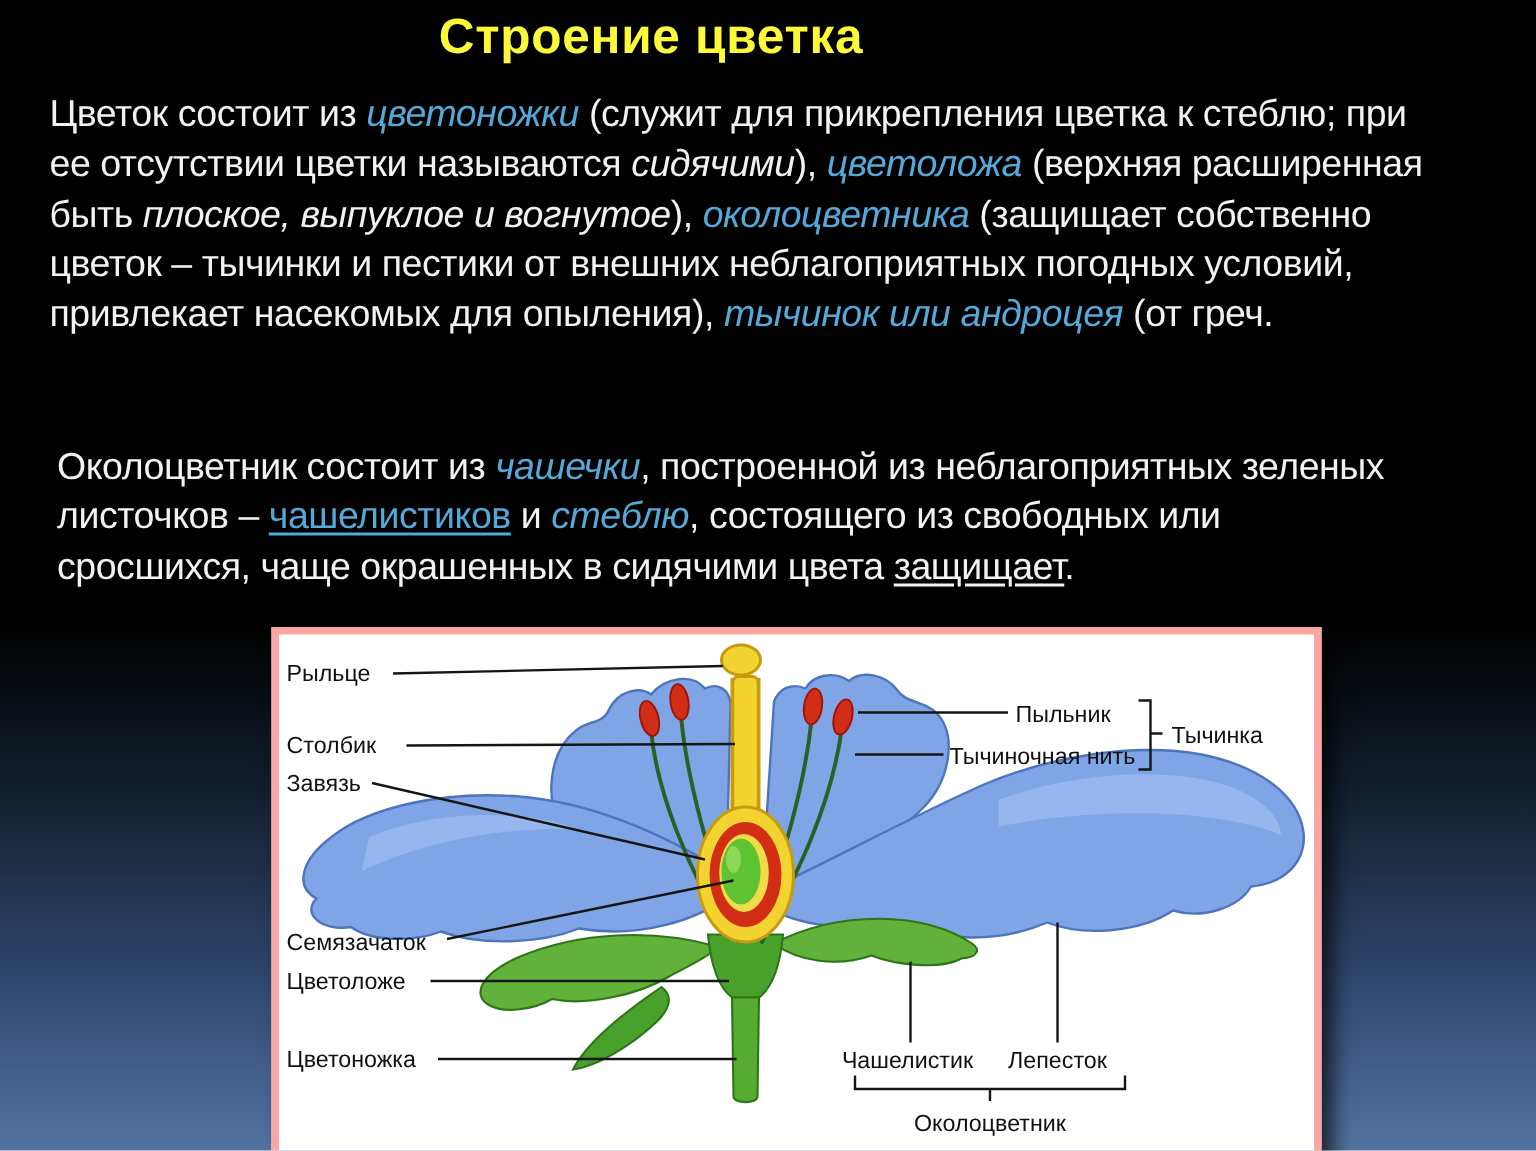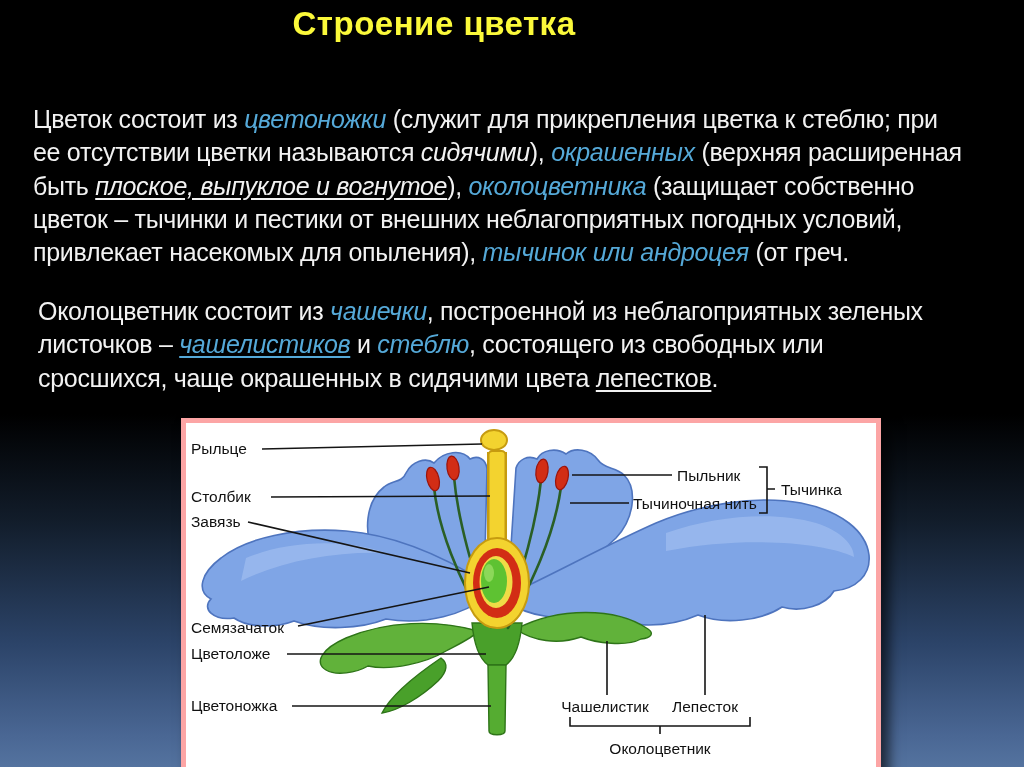--- a/index.html
+++ b/index.html
@@ -7,28 +7,28 @@
     width:1024px;height:767px;overflow:hidden;position:relative;
     background:linear-gradient(180deg,#000 0%,#000 54%,#121d2b 68%,#2c4469 84%,#4a6794 96%,#54739f 100%);
     font-family:"Liberation Sans",sans-serif;
   }
   .title{
     position:absolute;left:0;top:5px;width:868px;text-align:center;
     color:var(--title-yellow,#FBF93A);font-size:33px;font-weight:bold;letter-spacing:0.5px;
     text-shadow:1px 1px 2px #000;
   }
   .para{position:absolute;color:#F2F2F2;font-size:25px;line-height:33.3px;white-space:nowrap;letter-spacing:-0.3px;}
-  .para1{left:33px;top:60px;margin-top:43px;}
+  .para1{left:33px;top:60px;}
   .para2{left:38px;top:295px;}
   .s-n{}
   .s-i{font-style:italic;}
-  .s-iu{font-style:italic;text-decoration:underline;text-underline-offset:3px;}
+  .s-iu{font-style:italic;text-underline-offset:3px;}
   .s-u{text-decoration:underline;text-underline-offset:3px;}
   .s-c{color:var(--accent-cyan,#55A9D8);font-style:italic;}
-  .s-cu{color:var(--accent-cyan,#55A9D8);font-style:italic;text-decoration:underline;text-underline-offset:3px;}
+  .s-cu{color:var(--accent-cyan,#55A9D8);text-decoration:underline;text-underline-offset:3px;}
   .diagram-box{
     position:absolute;left:181px;top:418px;width:690px;height:347px;background:#fff;
     border:5px solid #fca5a5;box-shadow:8px 6px 12px rgba(0,0,0,0.65);
   }
   .diagram-box svg{display:block;}
   .petal{fill:var(--petal-blue,#7FA5E6);stroke:#4E74BE;stroke-width:1.6;}
   .petal-hi{fill:#A9C4F2;opacity:.55;stroke:none;}
   .leaf{fill:var(--leaf-green,#61B23A);stroke:#2E7418;stroke-width:1.4;}
   .leaf-dark{fill:#49A02A;stroke:#2E7418;stroke-width:1.4;}
   .stem{fill:#55AC31;stroke:#2E7418;stroke-width:1.4;}
@@ -42,29 +42,29 @@
   .lbl-line{stroke:#151515;stroke-width:1.6;fill:none;}
   .lbl{font-family:"Liberation Sans",sans-serif;font-size:15.5px;fill:#111;}
 </style>
 </head>
 <body>
 
 <div class="title">Строение цветка</div>
 
 <div class="para para1">
     <div><span class="s-n">Цветок состоит из </span><span class="s-c">цветоножки</span><span class="s-n"> (служит для прикрепления цветка к стеблю; при</span></div>
-    <div><span class="s-n">ее отсутствии цветки называются </span><span class="s-i">сидячими</span><span class="s-n">), </span><span class="s-c">окрашенных</span><span class="s-n"> (верхняя расширенная</span></div>
+    <div><span class="s-n">ее отсутствии цветки называются </span><span class="s-i">сидячими</span><span class="s-n">), </span><span class="s-c">цветоложа</span><span class="s-n"> (верхняя расширенная</span></div>
     <div><span class="s-n">быть </span><span class="s-iu">плоское, выпуклое и вогнутое</span><span class="s-n">), </span><span class="s-c">околоцветника</span><span class="s-n"> (защищает собственно</span></div>
     <div><span class="s-n">цветок – тычинки и пестики от внешних неблагоприятных погодных условий,</span></div>
     <div><span class="s-n">привлекает насекомых для опыления), </span><span class="s-c">тычинок или андроцея</span><span class="s-n"> (от греч.</span></div>
   </div>
 <div class="para para2">
     <div><span class="s-n">Околоцветник состоит из </span><span class="s-c">чашечки</span><span class="s-n">, построенной из неблагоприятных зеленых</span></div>
     <div><span class="s-n">листочков – </span><span class="s-cu">чашелистиков</span><span class="s-n"> и </span><span class="s-c">стеблю</span><span class="s-n">, состоящего из свободных или</span></div>
-    <div><span class="s-n">сросшихся, чаще окрашенных в сидячими цвета </span><span class="s-u">лепестков</span><span class="s-n">.</span></div>
+    <div><span class="s-n">сросшихся, чаще окрашенных в сидячими цвета </span><span class="s-u">защищает</span><span class="s-n">.</span></div>
   </div>
 
 <div class="diagram-box">
   <svg width="690" height="347" viewBox="0 0 690 347">
 
     <path class="petal" d="M 298,175 C 255,185 210,170 190,135 C 176,110 180,78 198,64 C 206,57 216,60 220,50 C 226,38 240,34 248,40 C 258,28 276,26 284,36 C 292,32 300,36 301,46 Z"></path>
     <path class="petal" d="M 322,170 C 360,162 400,145 430,115 C 448,96 452,66 438,52 C 430,44 418,46 412,37 C 404,26 388,24 380,31 C 370,24 356,27 351,36 C 342,32 333,36 330,45 Z"></path>
     <path class="petal" d="M 300,160 C 260,135 210,112 160,108 C 110,104 60,115 35,135 C 15,150 10,168 25,176 C 15,186 28,198 48,195 C 62,205 90,205 108,198 C 135,208 175,206 200,196 C 240,203 280,190 298,175 Z"></path>
     <path class="petal" d="M 322,172 C 370,150 420,122 470,100 C 515,81 570,72 615,80 C 655,88 680,108 683,132 C 685,152 670,166 648,168 C 640,182 616,190 596,184 C 575,198 538,202 512,192 C 478,207 436,204 408,190 C 375,200 340,192 324,180 Z"></path>
     <path class="petal-hi" d="M 480,110 C 530,92 590,88 630,100 C 655,108 668,122 668,134 C 640,120 560,112 480,128 Z"></path>

